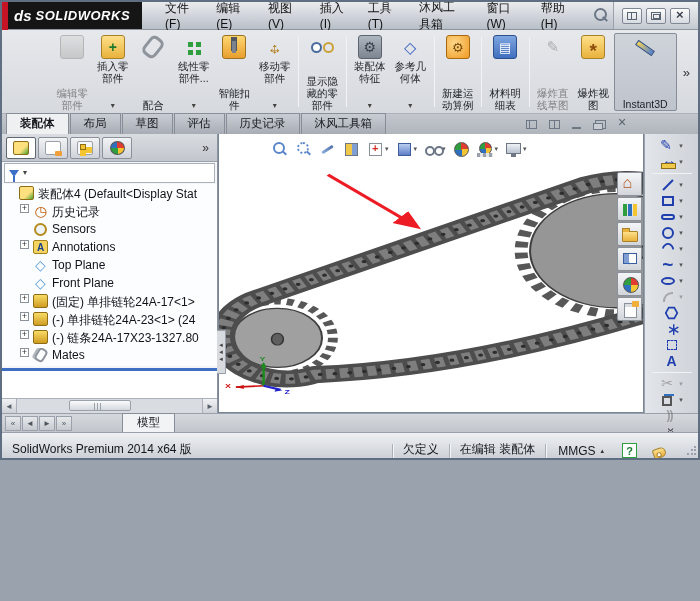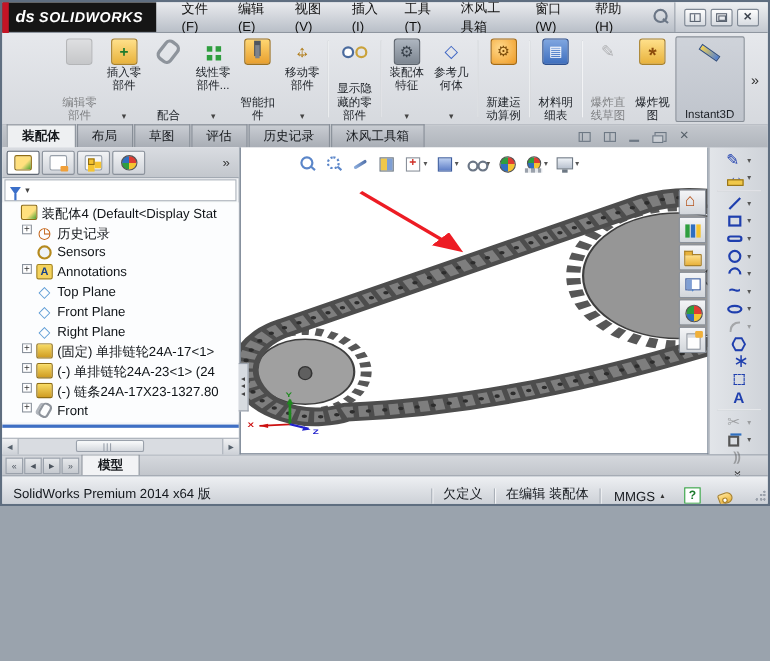--- a/index.html
+++ b/index.html
@@ -187,21 +187,21 @@
   .ski[data-icon="sk-convert"]::before{content:"";position:absolute;inset:4px 4px 2px 2px;border:2px solid #555;}
   .ski[data-icon="sk-convert"]::after{content:"";position:absolute;left:4px;top:2px;width:10px;height:2px;background:#2f6fc0;}
   .ski[data-icon="sk-offset"]::before{content:"))";position:absolute;left:3px;top:0;font-size:12px;color:#555;font-weight:bold;letter-spacing:-1px;}
   .sk-more{margin-top:auto;margin-bottom:4px;transform:rotate(90deg);font-size:12px;color:#333;}
 
   
   .btabs{height:19px;flex:0 0 19px;background:linear-gradient(#d5d8dd,#c2c6cc);border-top:1px solid #9aa1ab;display:flex;align-items:flex-end;}
   .navbtns{display:flex;gap:1px;padding:1px 2px 1px 3px;}
   .navbtn{width:16px;height:15px;background:linear-gradient(#e6e8eb,#c6cad0);border:1px solid #9aa1ab;font-size:8px;color:#4c545e;display:flex;align-items:center;justify-content:center;}
   .btab{font-size:11.5px;padding:1px 14px 2px;background:linear-gradient(#c9cdd3,#adb2b9);border:1px solid #878e97;border-bottom:none;margin-right:1px;color:#16191d;}
-  .btab.active{background:#f2f3f5;font-weight:bold;}
+  .btab.active{background:#f2f3f5;font-weight:normal;margin-left:48px;}
 
   
   .statusbar{height:26px;flex:0 0 26px;background:linear-gradient(#eef0f3,#cdd1d7);border-top:1px solid #9aa1ab;display:flex;align-items:flex-end;font-size:12px;color:#14181d;padding:0 6px;position:relative;}
   .sb-left{flex:1;padding-left:4px;}
   .sb-item{padding:0 10px;}
   .sb-div{width:1px;height:14px;background:#aab0b8;box-shadow:1px 0 0 #f4f5f7;}
   .units{display:flex;align-items:center;gap:5px;padding:0 12px;}
   .units .ua{font-size:7px;color:#333;}
   .helpbox{width:15px;height:15px;border:1px solid #2f9e3f;background:#fff;color:#1c7a2c;font-weight:bold;font-size:11px;display:flex;align-items:center;justify-content:center;margin:0 16px 0 6px;}
   .tagicon{width:13px;height:10px;background:linear-gradient(#ffe08a,#e8b23c);border:1px solid #a9812a;border-radius:2px 5px 5px 2px;position:relative;transform:rotate(-20deg);margin-right:26px;}
@@ -410,43 +410,38 @@
             <span class="exp none"></span>
             <span class="ic ti" data-icon="plane"></span>
             <span class="tlabel">Top Plane</span>
           </div>
           <div class="trow child">
             <span class="exp none"></span>
             <span class="ic ti" data-icon="plane"></span>
             <span class="tlabel">Front Plane</span>
           </div>
           <div class="trow child">
-            <span class="exp none"></span>
-            <span class="ic ti" data-icon="plane"></span>
-            <span class="tlabel">Right Plane</span>
-          </div>
-          <div class="trow child">
             <span class="exp">+</span>
             <span class="ic ti" data-icon="part"></span>
             <span class="tlabel">(固定) 单排链轮24A-17&lt;1&gt;</span>
           </div>
           <div class="trow child">
             <span class="exp">+</span>
             <span class="ic ti" data-icon="part"></span>
             <span class="tlabel">(-) 单排链轮24A-23&lt;1&gt; (24</span>
           </div>
           <div class="trow child">
             <span class="exp">+</span>
             <span class="ic ti" data-icon="part"></span>
             <span class="tlabel">(-) 链条24A-17X23-1327.80</span>
           </div>
           <div class="trow child">
             <span class="exp">+</span>
             <span class="ic ti" data-icon="mates"></span>
-            <span class="tlabel">Front</span>
+            <span class="tlabel">Mates</span>
           </div>
       </div>
       <div class="bluesplit"></div>
       <div class="panel-bottom"></div>
       <div class="hscroll">
         <div class="harrow">◄</div>
         <div class="htrack">
             <div class="hthumb"></div>
           </div>
         <div class="harrow">►</div>

